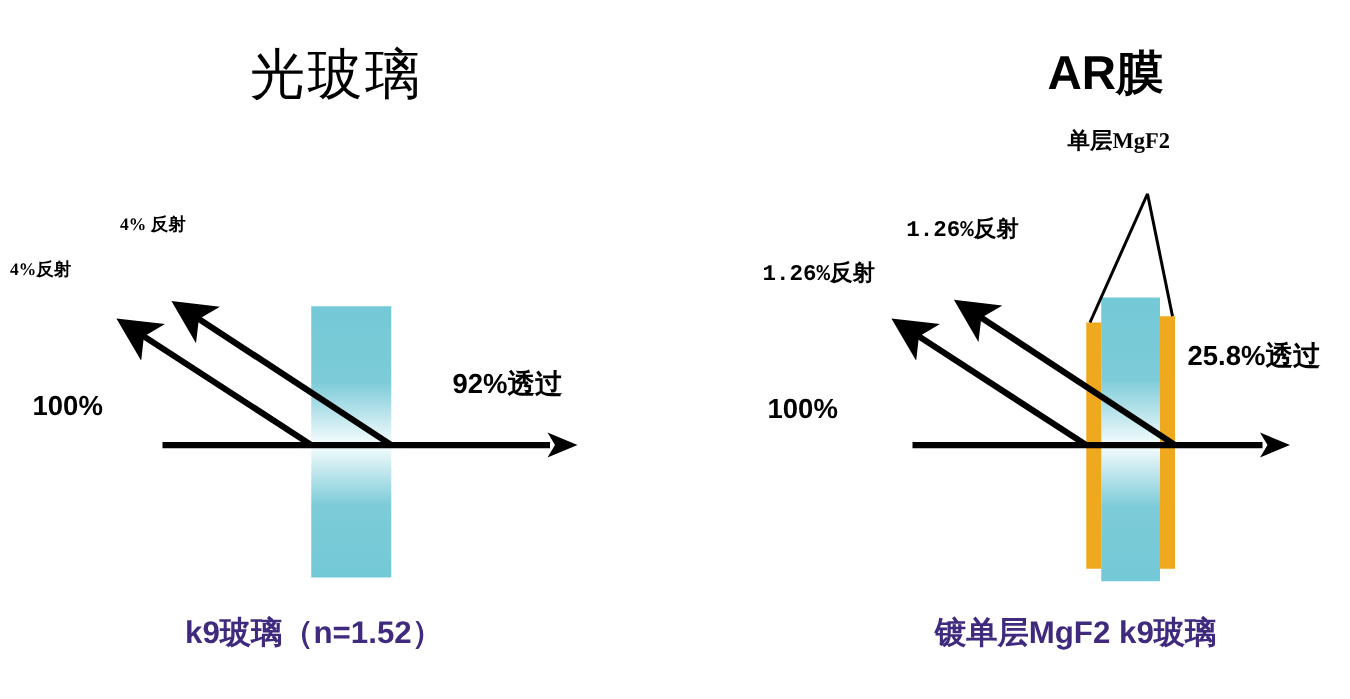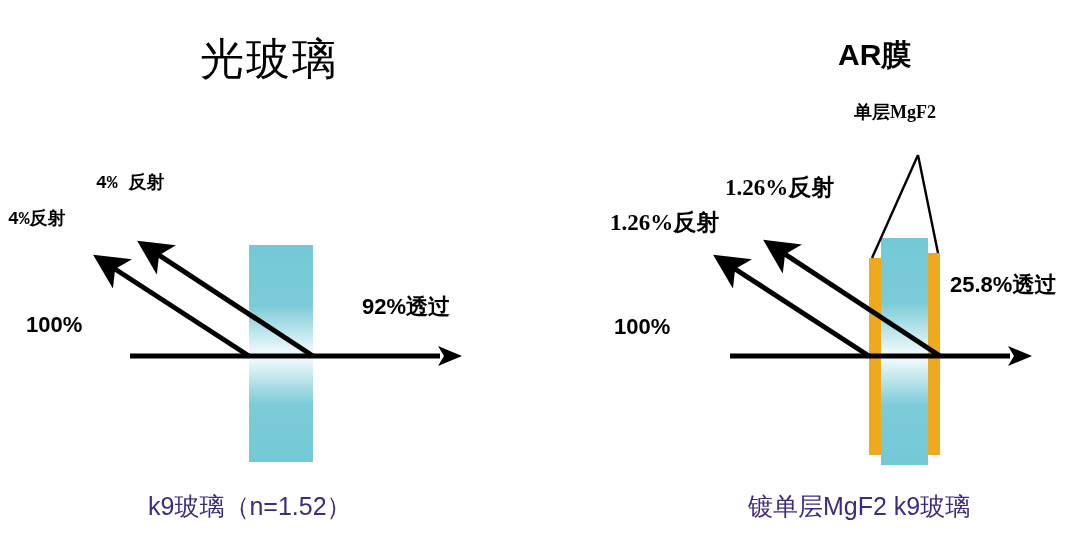--- a/index.html
+++ b/index.html
@@ -38,43 +38,43 @@
     line-height: 1;
   }
   .title-serif {
     font-family: "Liberation Serif", "DejaVu Serif", serif;
     font-size: 44px;
     font-weight: 400;
     letter-spacing: 2px;
   }
   .title-sans {
     font-family: "Liberation Sans", sans-serif;
-    font-size: 30px;
+    font-size: 38px;
     font-weight: 700;
     letter-spacing: 0px;
   }
 
   .lbl {
     position: absolute;
     white-space: nowrap;
     color: #000000;
     font-weight: 700;
     line-height: 1;
   }
-  .lbl-refl-l  { font-size: 18px; font-family: Liberation Mono, monospace; font-weight:700; }
-  .lbl-refl-r  { font-size: 23px; font-family: Liberation Serif, serif; font-weight:700; }
+  .lbl-refl-l  { font-size: 14px; font-family: Liberation Serif, serif; font-weight:700; }
+  .lbl-refl-r  { font-size: 18px; font-family: Liberation Mono, monospace; font-weight:700; }
   .lbl-trans   { font-size: 22px; font-family: "Liberation Sans", sans-serif; font-weight:700; }
   .lbl-hundred { font-size: 22px; font-family: "Liberation Sans", sans-serif; font-weight:700; }
   .lbl-film    { font-size: 18px; font-family: Liberation Serif, serif; font-weight:700; }
 
   .caption {
     position: absolute;
     white-space: nowrap;
     color: #3f2a7e;
-    font-weight: 400;
+    font-weight: 700;
     font-size: 25px;
     font-family: "Liberation Sans", sans-serif;
     line-height: 1;
   }
 
   svg.diagram {
     position: absolute;
     left: 0;
     top: 0;
     width: 540px;

